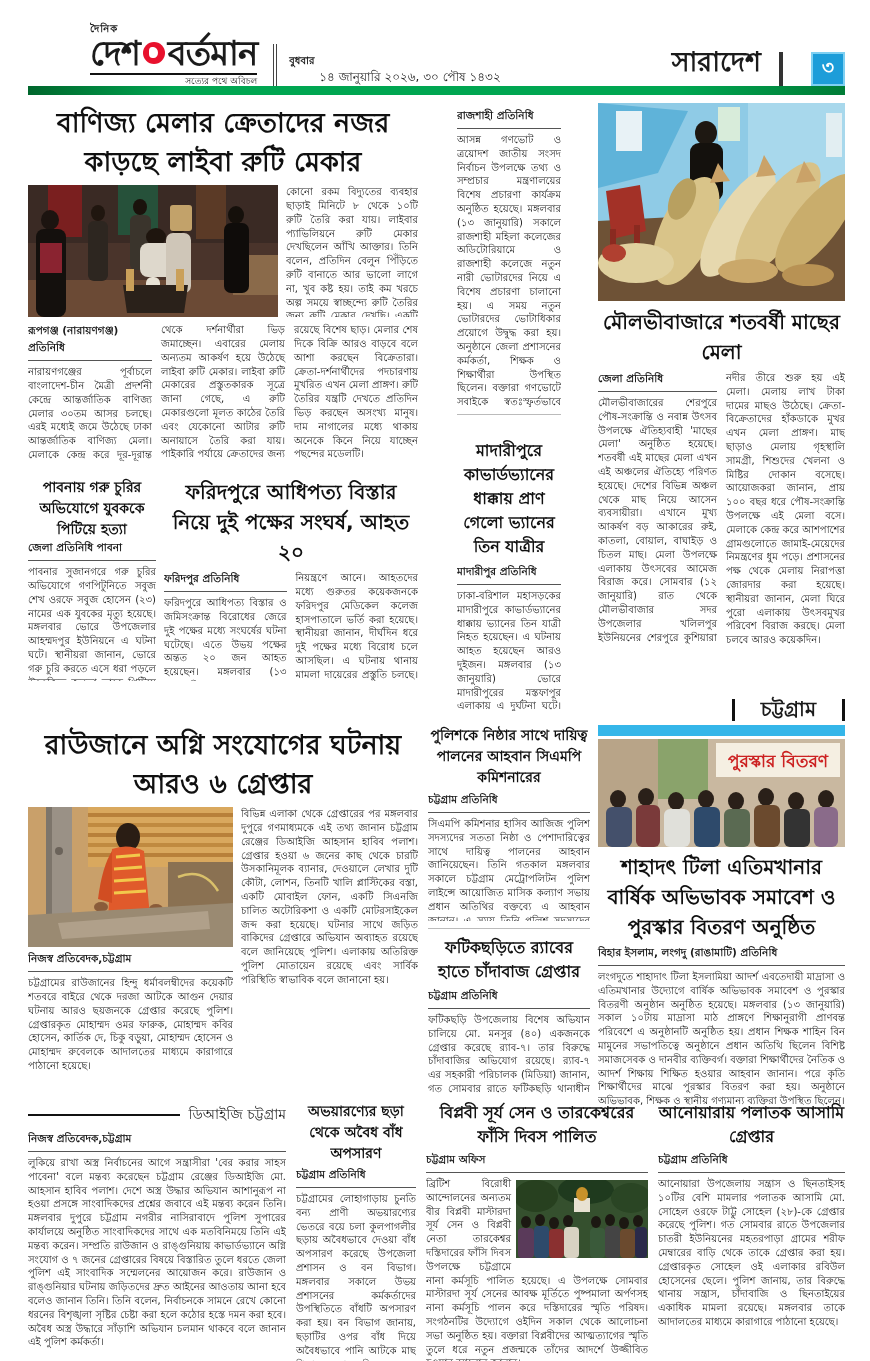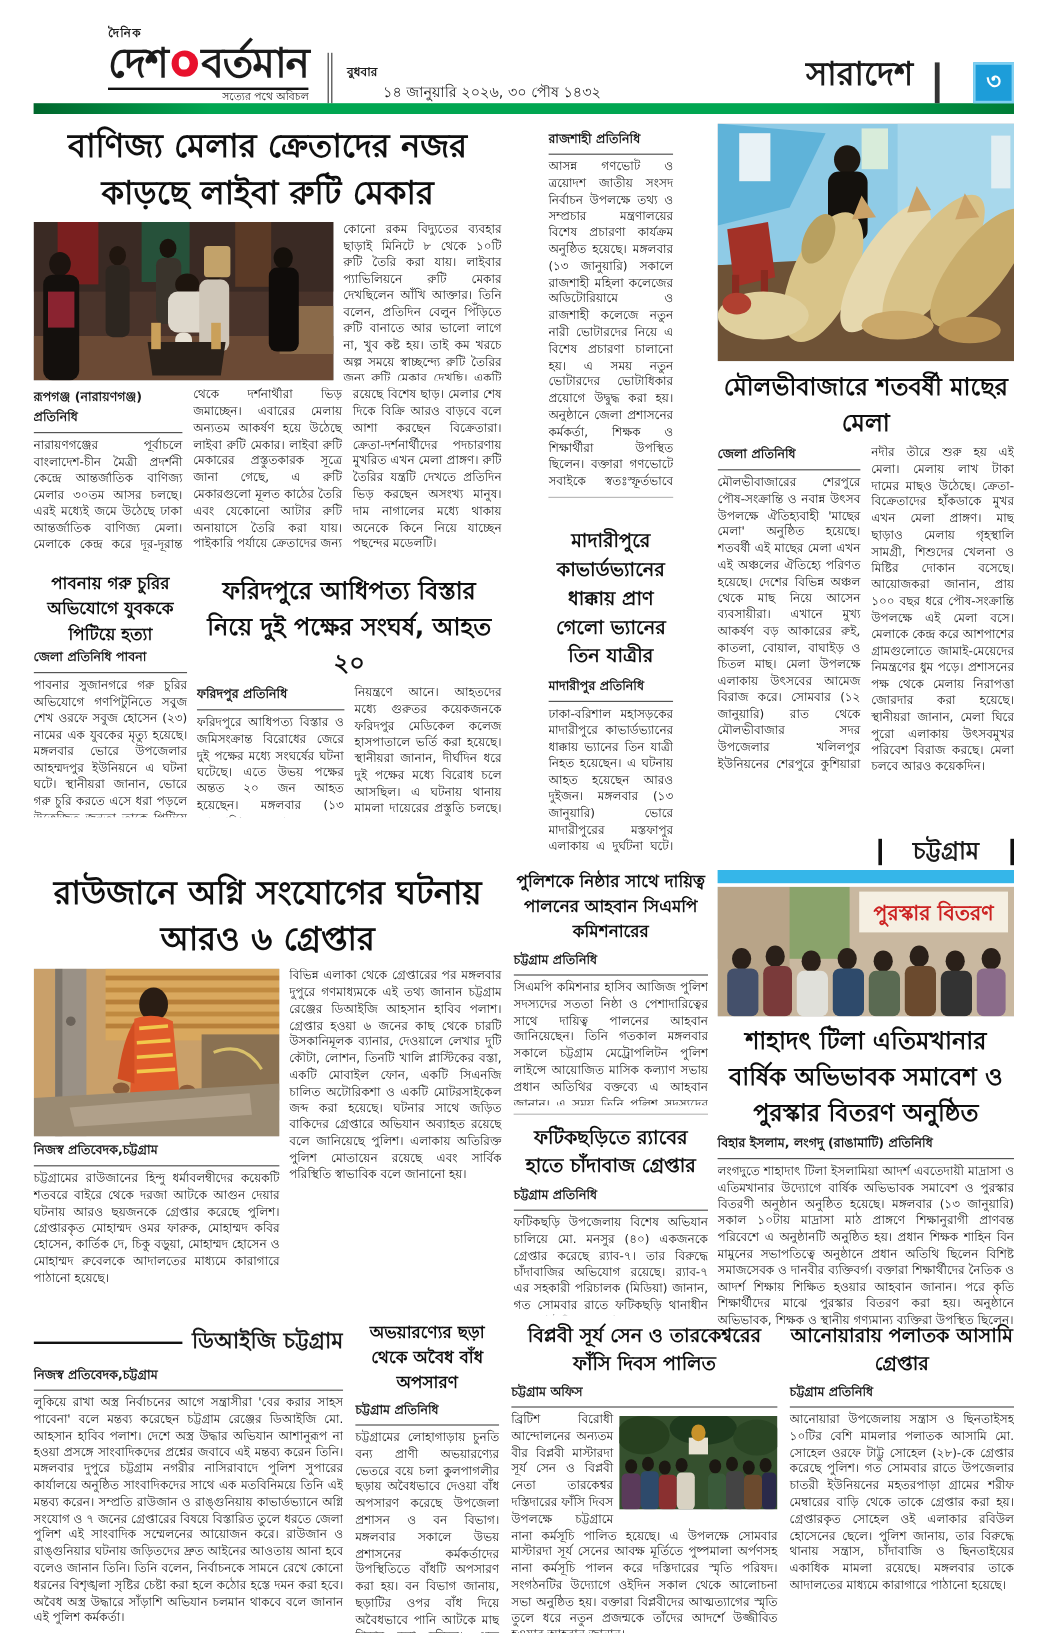--- a/index.html
+++ b/index.html
@@ -72,21 +72,21 @@
   .ctg-mid2{height:160px;overflow:hidden;margin-top:6px;}
   .cyanbar{height:11px;background:#35b6e9;margin-bottom:3px;}
   .prize-photo{width:247px;height:108px;}
   .art-shahadat h2{margin:5px 0 3px;}
   .shahadat-body{height:166px;overflow:hidden;}
   
   .bottom-row{margin-top:8px;height:262px;gap:10px;}
   .art-lukiye{width:258px;overflow:hidden;}
   .attrib{display:flex;align-items:center;margin:2px 0 4px;}
   .attrib .dash{flex:1;border-top:2px solid #111;margin-right:8px;}
-  .attrib .who{font-size:18px;font-weight:bold;}
+  .attrib .who{font-size:14px;font-weight:normal;}
   .art-abhaya{width:120px;overflow:hidden;}
   .art-biplobi{width:222px;overflow:hidden;}
   .biplobi-photo{float:right;width:132px;height:78px;margin:3px 0 2px 5px;}
   .art-anowara{width:187px;overflow:hidden;}
   .art-anowara h2,.art-abhaya h2,.art-biplobi h2,.art-lukiye h2{margin-bottom:3px;}
 </style>
 </head>
 <body>
 
 <div class="page">

